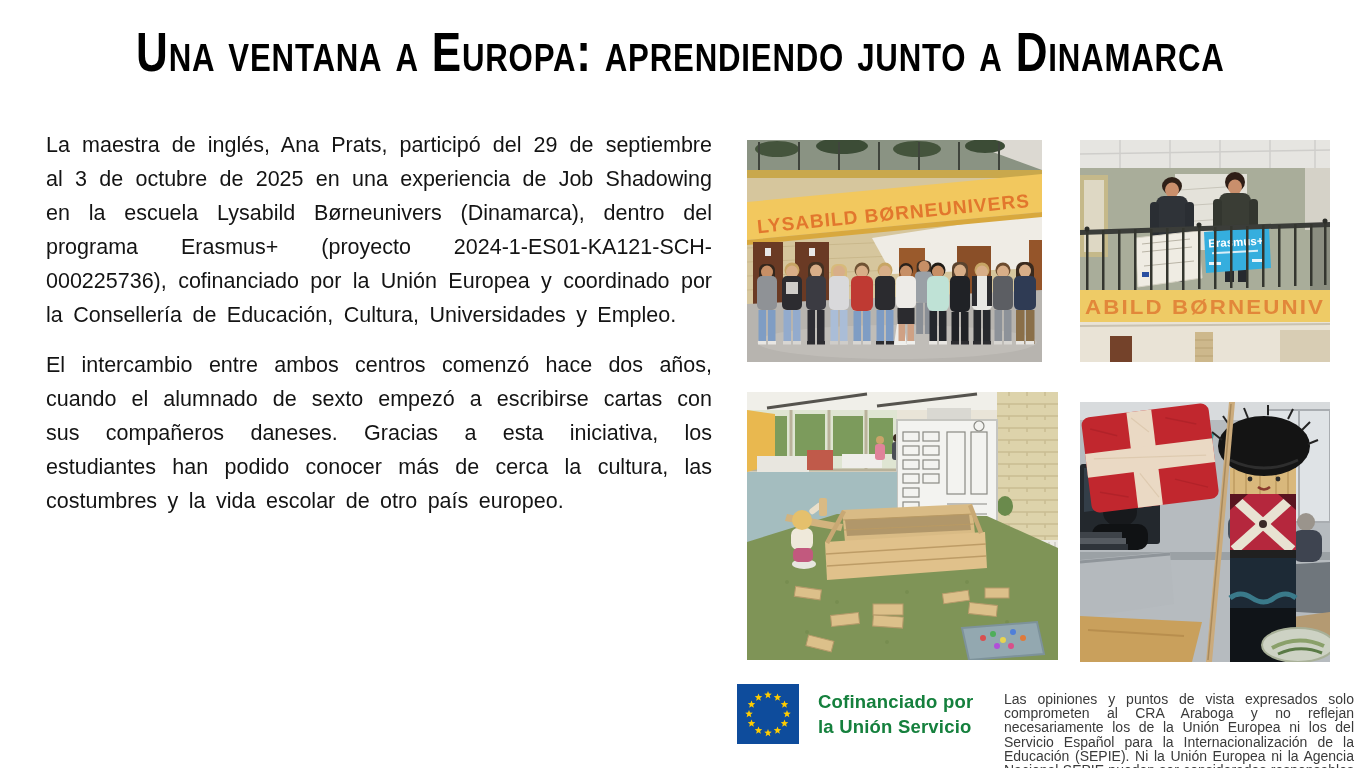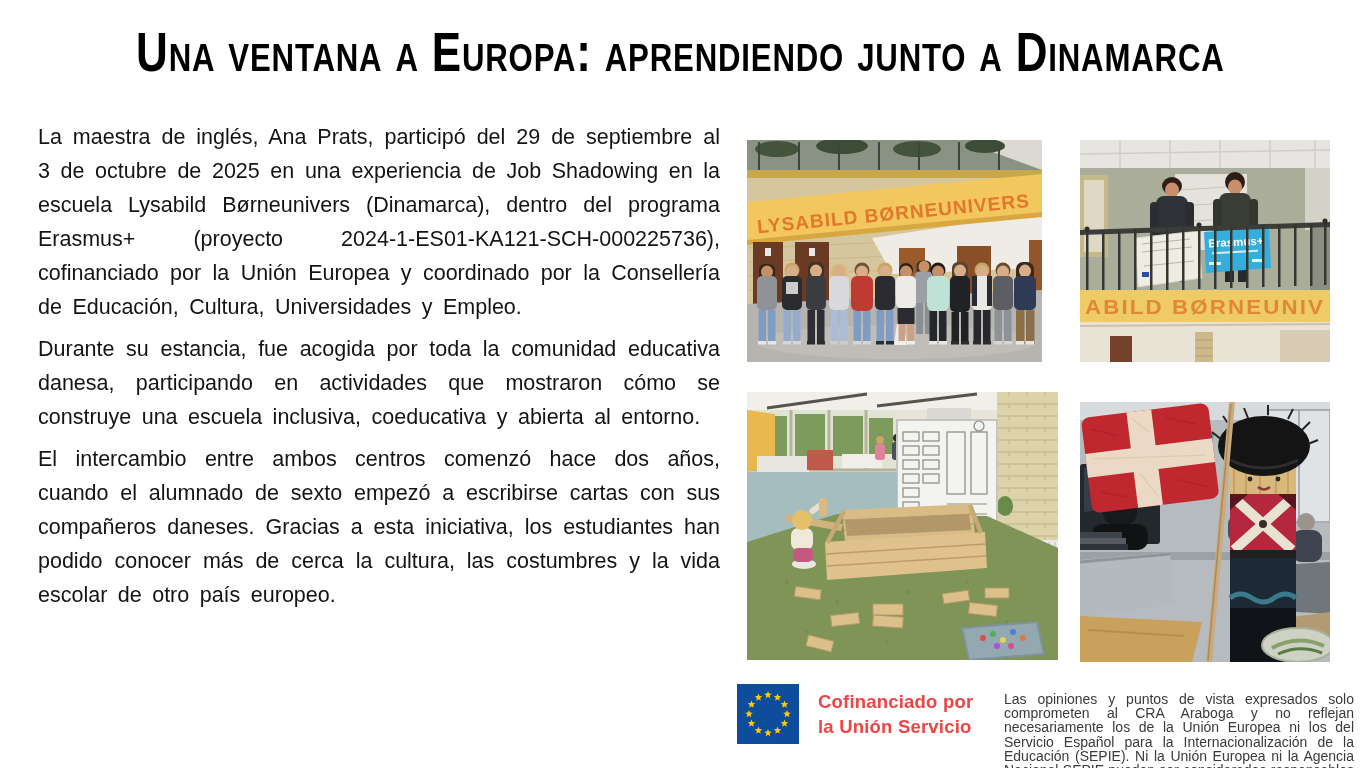--- a/index.html
+++ b/index.html
@@ -11,51 +11,50 @@
   .title{
     display:inline-block;white-space:nowrap;margin:0;
     font-family:"Liberation Sans",sans-serif;font-variant:small-caps;font-weight:bold;
     font-size:55px;line-height:1.25;letter-spacing:1px;color:#000;
     transform:scaleX(0.80);transform-origin:50% 50%;
   }
   .article{
     position:absolute;left:30px;top:112px;width:698px;
     font-size:21.5px;line-height:34px;color:#141414;text-align:justify;
   }
-  .article p{margin:8px;word-spacing:4.5px;}
+  .article p{margin:16px;word-spacing:4.5px;}
   .photo{position:absolute;overflow:hidden;background:#ddd;}
   .photo svg{display:block;width:100%;height:100%;}
   .photo1{left:747px;top:140px;width:295px;height:222px;}
   .photo2{left:1080px;top:140px;width:250px;height:222px;}
   .photo3{left:747px;top:392px;width:311px;height:268px;}
   .photo4{left:1080px;top:402px;width:250px;height:260px;}
   .eu-flag{position:absolute;left:737px;top:684px;width:62px;height:60px;}
   .eu-text{
     position:absolute;left:818px;top:689px;
-    font-weight:bold;font-size:18.5px;line-height:25px;color:#ef4444;letter-spacing:0.2px;
+    font-weight:bold;font-size:18.5px;line-height:25px;color:#15803d;letter-spacing:0.2px;
   }
   .disclaimer{
     position:absolute;left:992px;top:680px;width:350px;margin:12px;
     font-size:14px;line-height:14.2px;color:#3a3a3a;text-align:justify;
   }
   svg text{font-family:"Liberation Sans",sans-serif;}
   figure{margin:0;}
 </style>
 </head>
 <body>
 
 <main>
 
   <header class="title-wrap">
     <h1 class="title">Una ventana a Europa: aprendiendo junto a Dinamarca</h1>
   </header>
 
   <section class="article">
     <p>La maestra de inglés, Ana Prats, participó del 29 de septiembre al 3 de octubre de 2025 en una experiencia de Job Shadowing en la escuela Lysabild Børneunivers (Dinamarca), dentro del programa Erasmus+ (proyecto 2024-1-ES01-KA121-SCH-000225736), cofinanciado por la Unión Europea y coordinado por la Consellería de Educación, Cultura, Universidades y Empleo.</p>
-    <p>Durante su estancia, fue acogida por toda la comunidad educativa danesa, participando en actividades que mostraron cómo se construye una escuela inclusiva, coeducativa y abierta al entorno.</p>
     <p>El intercambio entre ambos centros comenzó hace dos años, cuando el alumnado de sexto empezó a escribirse cartas con sus compañeros daneses. Gracias a esta iniciativa, los estudiantes han podido conocer más de cerca la cultura, las costumbres y la vida escolar de otro país europeo.</p>
   </section>
 
   <figure class="photo photo1">
     <svg viewBox="0 0 295 222" preserveAspectRatio="none">
       <rect x="0" y="0" width="295" height="222" fill="#d6c69d"></rect>
       <rect x="0" y="0" width="295" height="34" fill="#8a9383"></rect>
       <polygon points="235,0 295,0 295,30 235,8" fill="#dcd9d2"></polygon>
       <ellipse cx="30" cy="9" rx="22" ry="8" fill="#44543c"></ellipse>
       <ellipse cx="95" cy="6" rx="26" ry="8" fill="#3c4c36"></ellipse>

